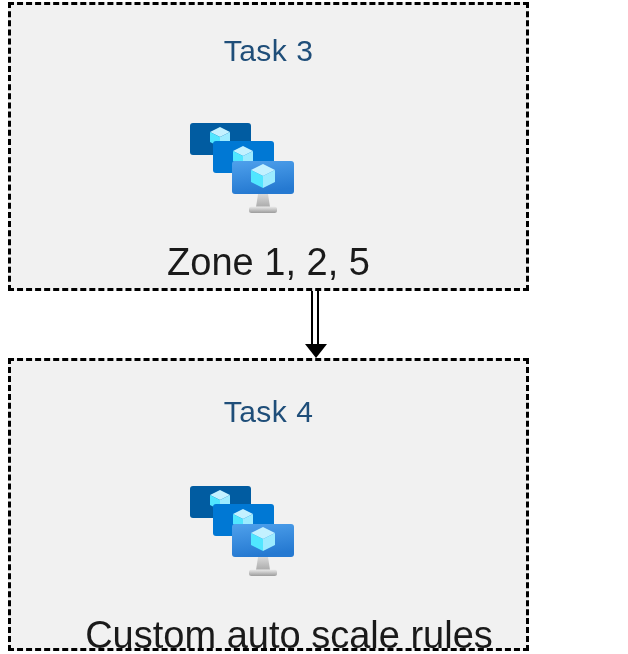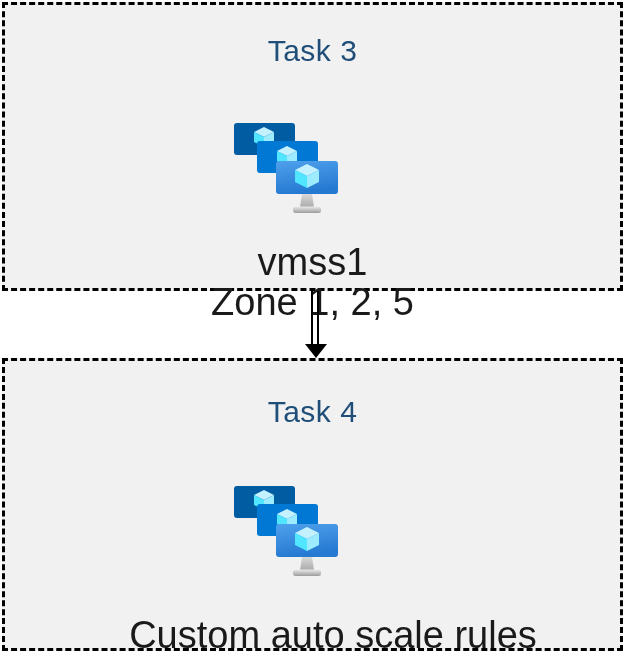--- a/index.html
+++ b/index.html
@@ -10,22 +10,22 @@
   }
   .canvas {
     position: relative;
     width: 628px;
     height: 654px;
     background: #ffffff;
     overflow: hidden;
   }
   .task-box {
     position: absolute;
-    left: 2px;
-    width: 621px;
+    left: 8px;
+    width: 521px;
     box-sizing: border-box;
     background: #F1F1F1;
     border: 3px dashed #000000;
     display: flex;
     flex-direction: column;
     align-items: center;
     gap: 22px;
   }
   .task-box-top { top: 2px; height: 289px; }
   .task-box-bottom { top: 358px; height: 293px; }
@@ -136,21 +136,20 @@
   </svg>
 
   <section class="task-box task-box-top">
     <h2 class="task-title">Task 3</h2>
     <div class="icon-wrap">
       <svg viewBox="0 0 106 92">
         <use href="#vmss-symbol"></use>
       </svg>
     </div>
     <div class="label-block">
-      <div class="label-line">vmss1</div>
       <div class="label-line">Zone 1, 2, 5</div>
     </div>
   </section>
 
   <div class="connector">
     <div class="arrow-shaft"></div>
     <div class="arrow-head"></div>
   </div>
 
   <section class="task-box task-box-bottom">

